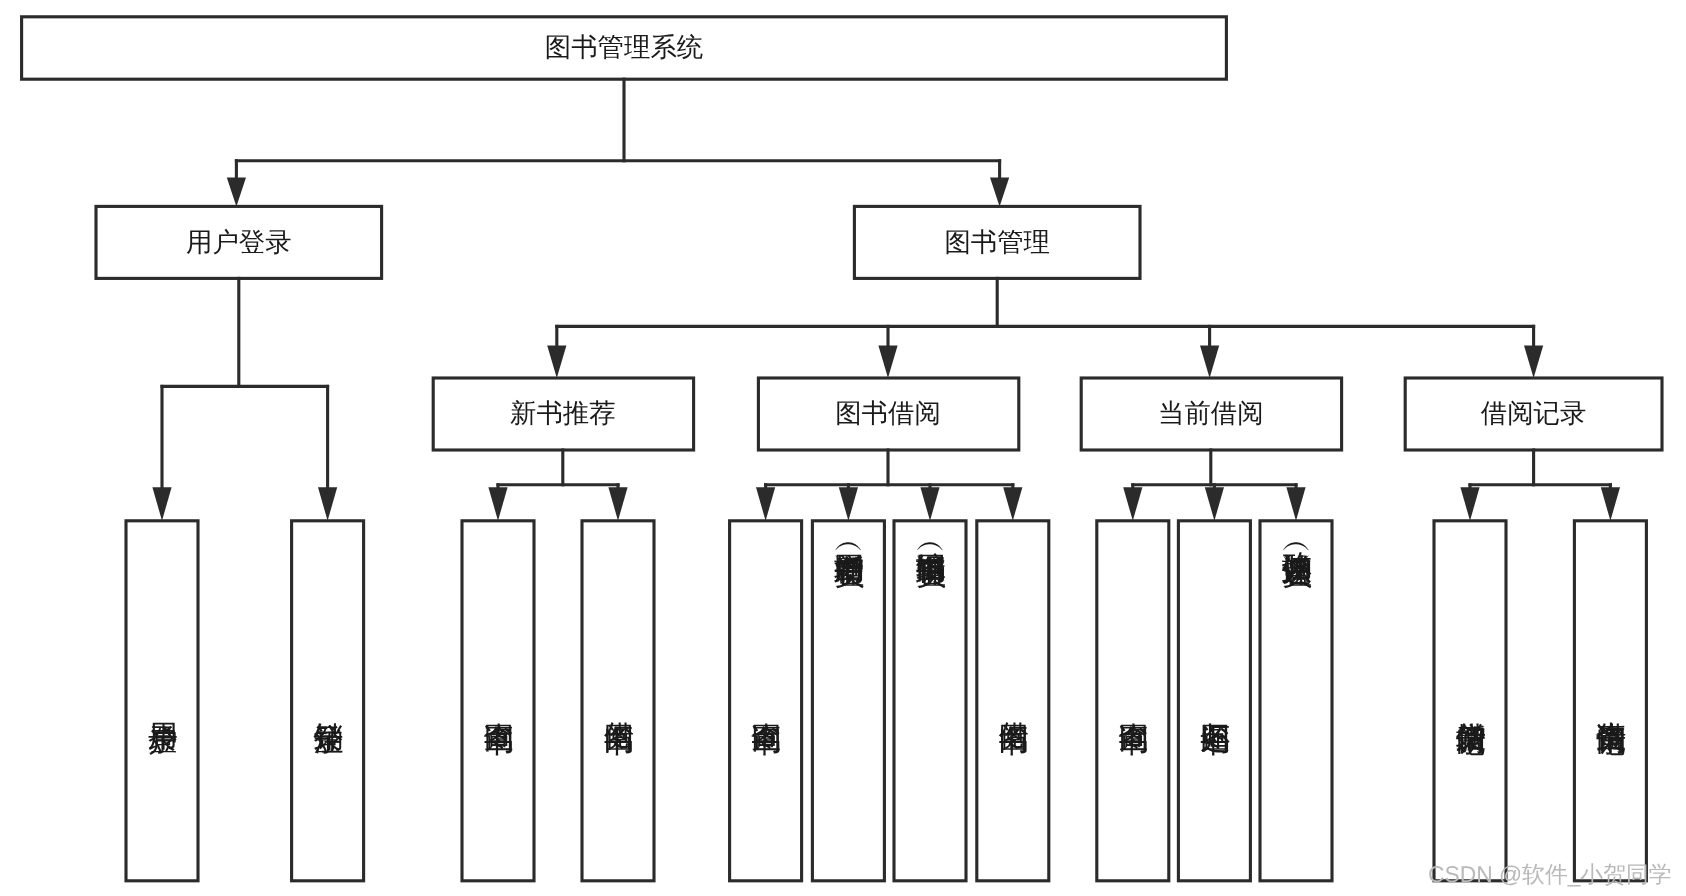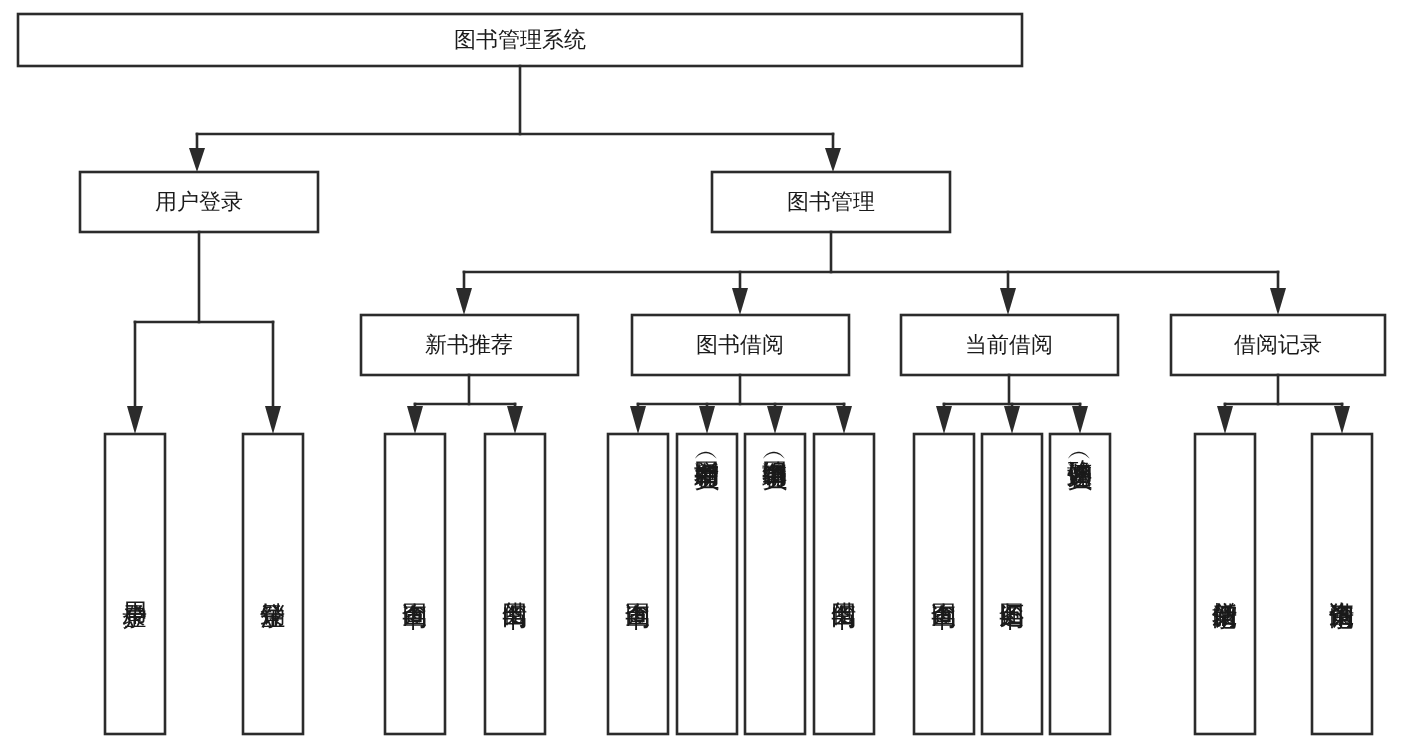--- a/index.html
+++ b/index.html
@@ -218,14 +218,15 @@
   <div class="vlabel" style="left:745px; top:434px; width:60px; height:300px; justify-content:flex-start; padding-top:6px; box-sizing:border-box;">编辑图书（管理员）</div>
   <div class="vlabel" style="left:814px; top:434px; width:60px; height:300px;">借阅图书</div>
 
   <div class="vlabel" style="left:914px; top:434px; width:60px; height:300px;">查询图书</div>
   <div class="vlabel" style="left:982px; top:434px; width:60px; height:300px;">归还图书</div>
   <div class="vlabel" style="left:1050px; top:434px; width:60px; height:300px; justify-content:flex-start; padding-top:6px; box-sizing:border-box;">确认归还（管理员）</div>
 
   <div class="vlabel" style="left:1195px; top:434px; width:60px; height:300px;">新增借阅记录</div>
   <div class="vlabel" style="left:1312px; top:434px; width:60px; height:300px;">查询借阅记录</div>
 
+  <div class="watermark" style="left:1190px; top:716px;">CSDN @软件_小贺同学</div>
 
 </div>
 
 </body></html>

